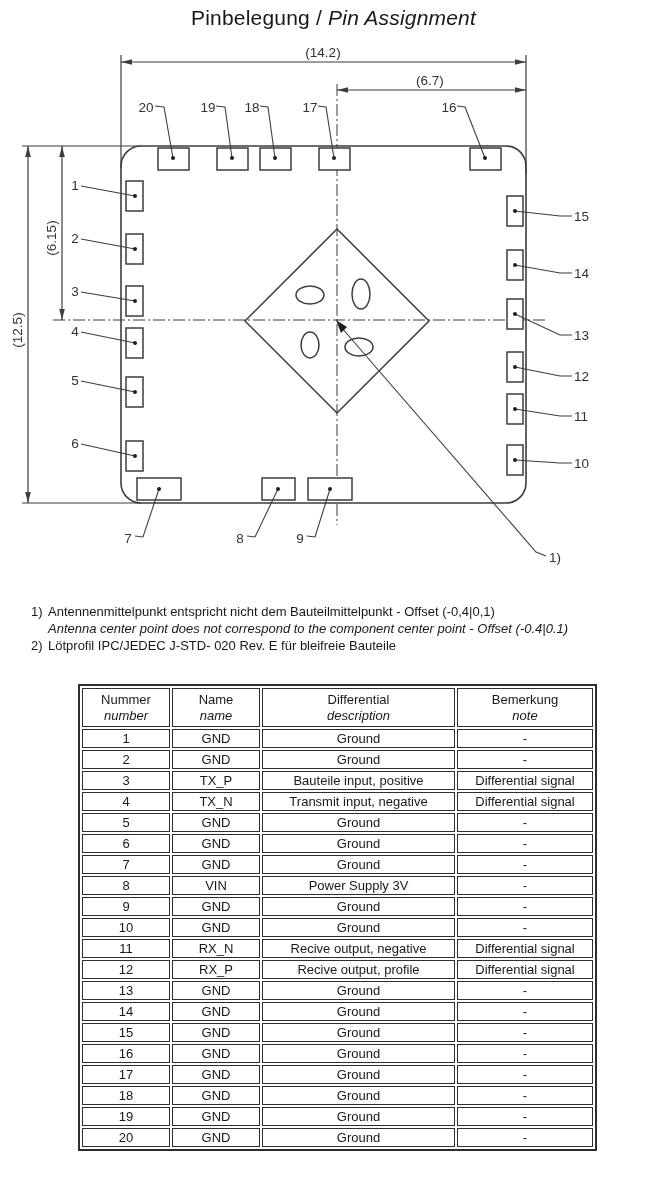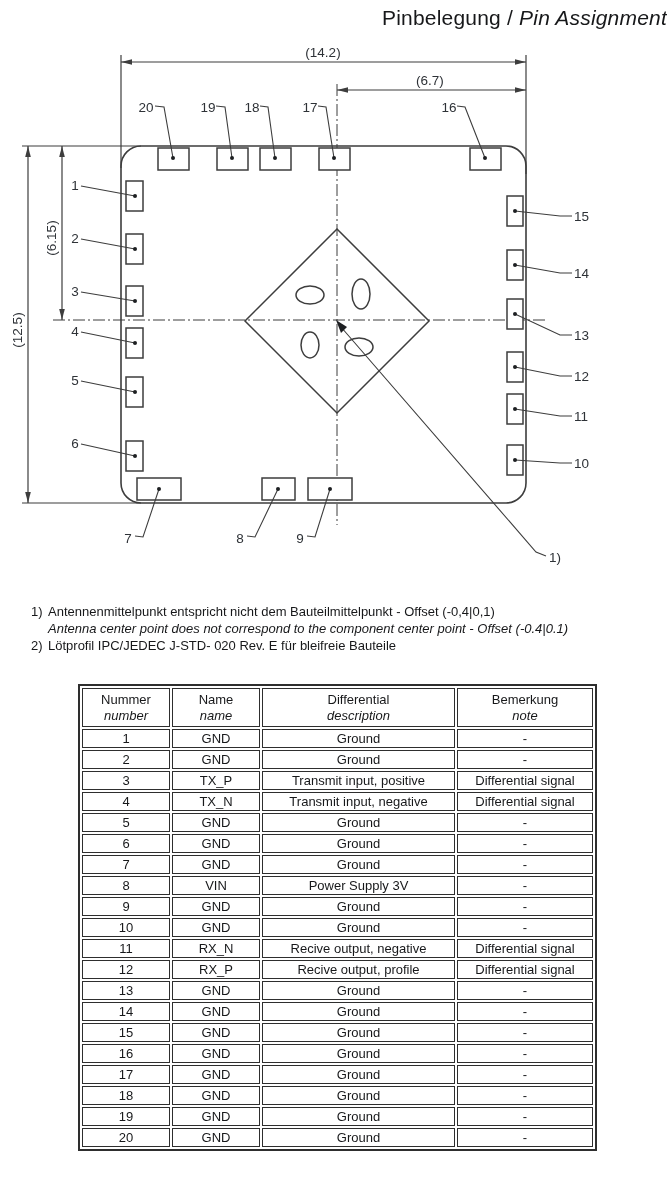--- a/index.html
+++ b/index.html
@@ -1,21 +1,21 @@
 <!DOCTYPE html>
 <html><head>
 <meta charset="utf-8">
 <style>
   html,body{margin:0;padding:0;background:#ffffff;}
   .page{
     position:relative;width:667px;height:1200px;background:#ffffff;
     font-family:"Liberation Sans",sans-serif;color:#1d1f22;overflow:hidden;
   }
   .title{
-    position:absolute;top:6px;left:0;width:667px;text-align:right;
+    position:absolute;top:6px;left:0;width:667px;text-align:center;
     font-size:21px;color:#17181a;letter-spacing:.2px;
   }
   .title .en{font-style:italic;}
   .drawing{position:absolute;top:42px;left:0;}
   .notes{position:absolute;top:603px;left:31px;width:615px;font-size:13px;line-height:17px;color:#17181a;}
   .note-row{display:flex;}
   .note-ref{width:17px;flex:0 0 17px;}
   .note-en{font-style:italic;padding-left:17px;}
   .pin-table{
     position:absolute;top:684px;left:78px;width:515px;
@@ -228,21 +228,21 @@
         </tr>
         <tr>
           <td>2</td>
           <td>GND</td>
           <td>Ground</td>
           <td>-</td>
         </tr>
         <tr>
           <td>3</td>
           <td>TX_P</td>
-          <td>Transmit input, positive</td>
+          <td>Bauteile input, positive</td>
           <td>Differential signal</td>
         </tr>
         <tr>
           <td>4</td>
           <td>TX_N</td>
           <td>Transmit input, negative</td>
           <td>Differential signal</td>
         </tr>
         <tr>
           <td>5</td>

